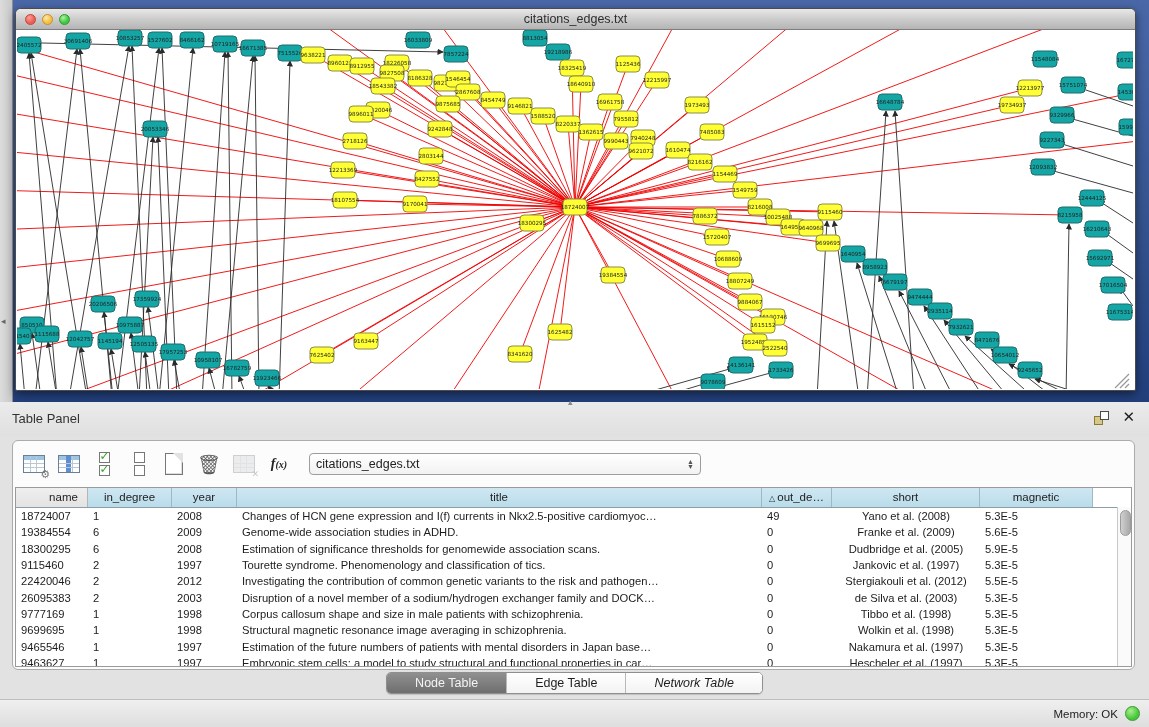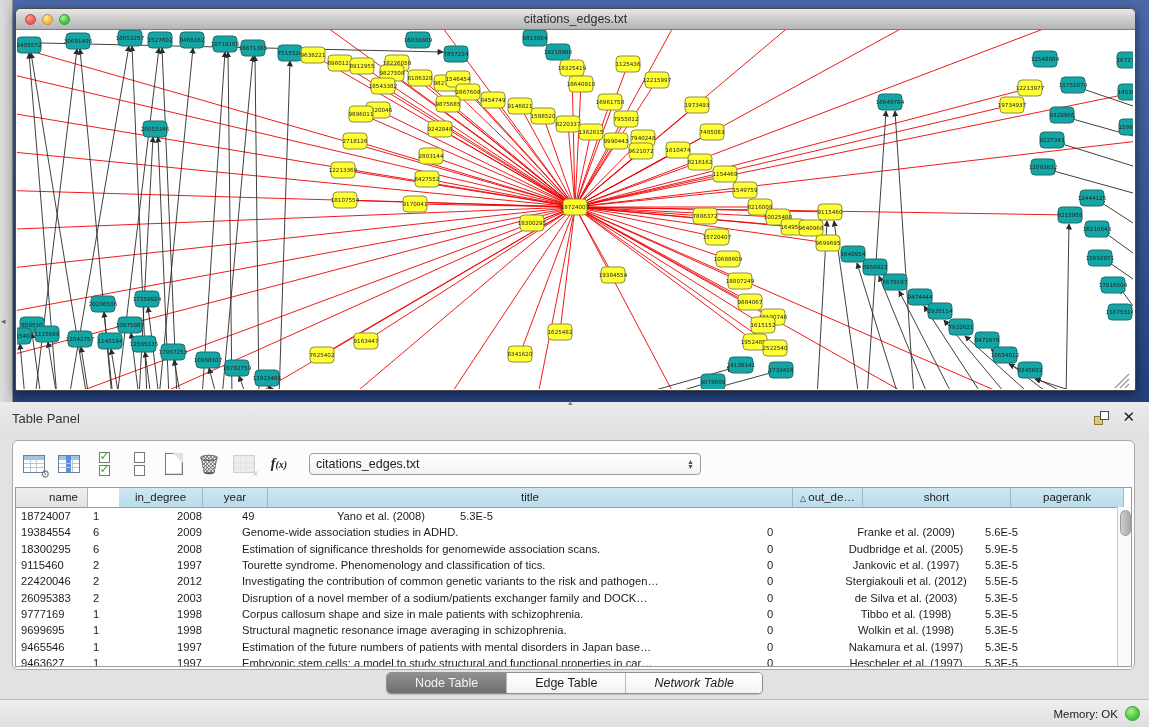--- a/index.html
+++ b/index.html
@@ -815,33 +815,34 @@
         <span class="steppers">
             <span>▲</span>
             <span>▼</span>
           </span>
       </span>
     </div>
 
     <div class="dtable">
       <div class="thead" id="thead">
           <div class="hcell gray" style="width: 72px;">name</div>
-          <div class="hcell" style="width: 84px; margin-left: 31px;">in_degree</div>
+          <div class="hcell" style="width: 84px;">in_degree</div>
           <div class="hcell" style="width: 65px;">year</div>
           <div class="hcell" style="width: 525px;">title</div>
           <div class="hcell" style="width: 70px;"><span class="tri">△</span>out_de…</div>
           <div class="hcell" style="width: 148px;">short</div>
-          <div class="hcell" style="width: 113px;">pagerank</div>
+          <div class="hcell" style="width: 113px;">magnetic</div>
           <div class="hcell hfill" style="background: rgb(255, 255, 255); border-right: none;"></div>
         </div>
       <div id="tbody">
           <div class="trow">
             <div class="tcell" style="width: 72px;">18724007</div>
             <div class="tcell" style="width: 84px;">1</div>
             <div class="tcell" style="width: 65px;">2008</div>
+            <div class="tcell" style="width: 525px;">Changes of HCN gene expression and I(f) currents in Nkx2.5-positive cardiomyoc…</div>
             <div class="tcell" style="width: 70px;">49</div>
             <div class="tcell center" style="width: 148px;">Yano et al. (2008)</div>
             <div class="tcell" style="width: 113px;">5.3E-5</div>
           </div>
           <div class="trow">
             <div class="tcell" style="width: 72px;">19384554</div>
             <div class="tcell" style="width: 84px;">6</div>
             <div class="tcell" style="width: 65px;">2009</div>
             <div class="tcell" style="width: 525px;">Genome-wide association studies in ADHD.</div>
             <div class="tcell" style="width: 70px;">0</div>
@@ -872,21 +873,21 @@
             <div class="tcell" style="width: 65px;">2012</div>
             <div class="tcell" style="width: 525px;">Investigating the contribution of common genetic variants to the risk and pathogen…</div>
             <div class="tcell" style="width: 70px;">0</div>
             <div class="tcell center" style="width: 148px;">Stergiakouli et al. (2012)</div>
             <div class="tcell" style="width: 113px;">5.5E-5</div>
           </div>
           <div class="trow">
             <div class="tcell" style="width: 72px;">26095383</div>
             <div class="tcell" style="width: 84px;">2</div>
             <div class="tcell" style="width: 65px;">2003</div>
-            <div class="tcell" style="width: 525px;">Disruption of a novel member of a sodium/patients exchanger family and DOCK…</div>
+            <div class="tcell" style="width: 525px;">Disruption of a novel member of a sodium/hydrogen exchanger family and DOCK…</div>
             <div class="tcell" style="width: 70px;">0</div>
             <div class="tcell center" style="width: 148px;">de Silva et al. (2003)</div>
             <div class="tcell" style="width: 113px;">5.3E-5</div>
           </div>
           <div class="trow">
             <div class="tcell" style="width: 72px;">9777169</div>
             <div class="tcell" style="width: 84px;">1</div>
             <div class="tcell" style="width: 65px;">1998</div>
             <div class="tcell" style="width: 525px;">Corpus callosum shape and size in male patients with schizophrenia.</div>
             <div class="tcell" style="width: 70px;">0</div>

